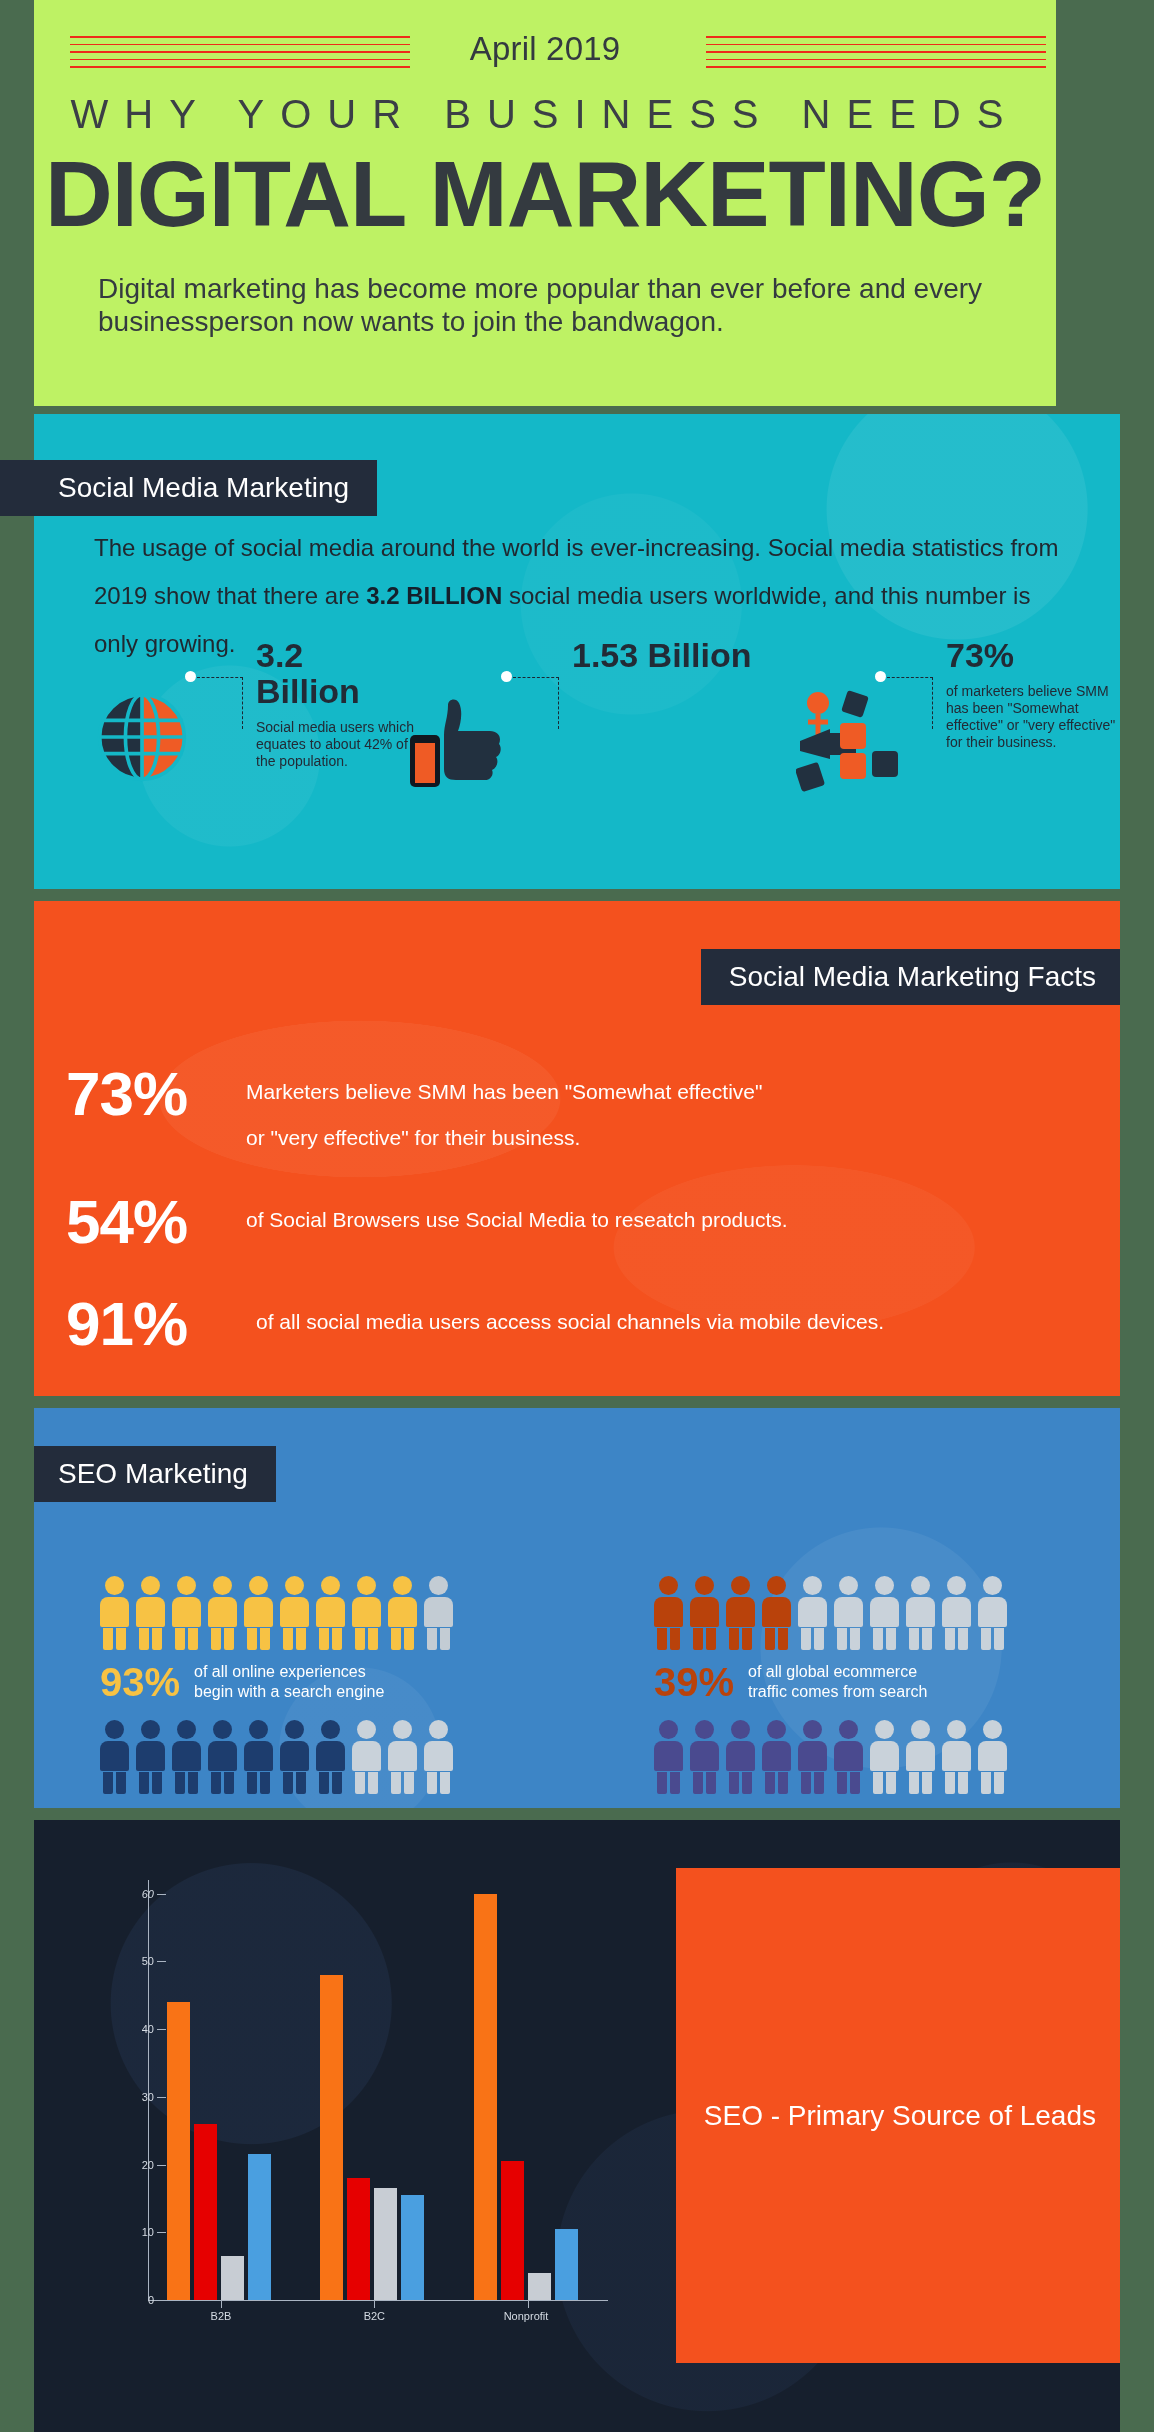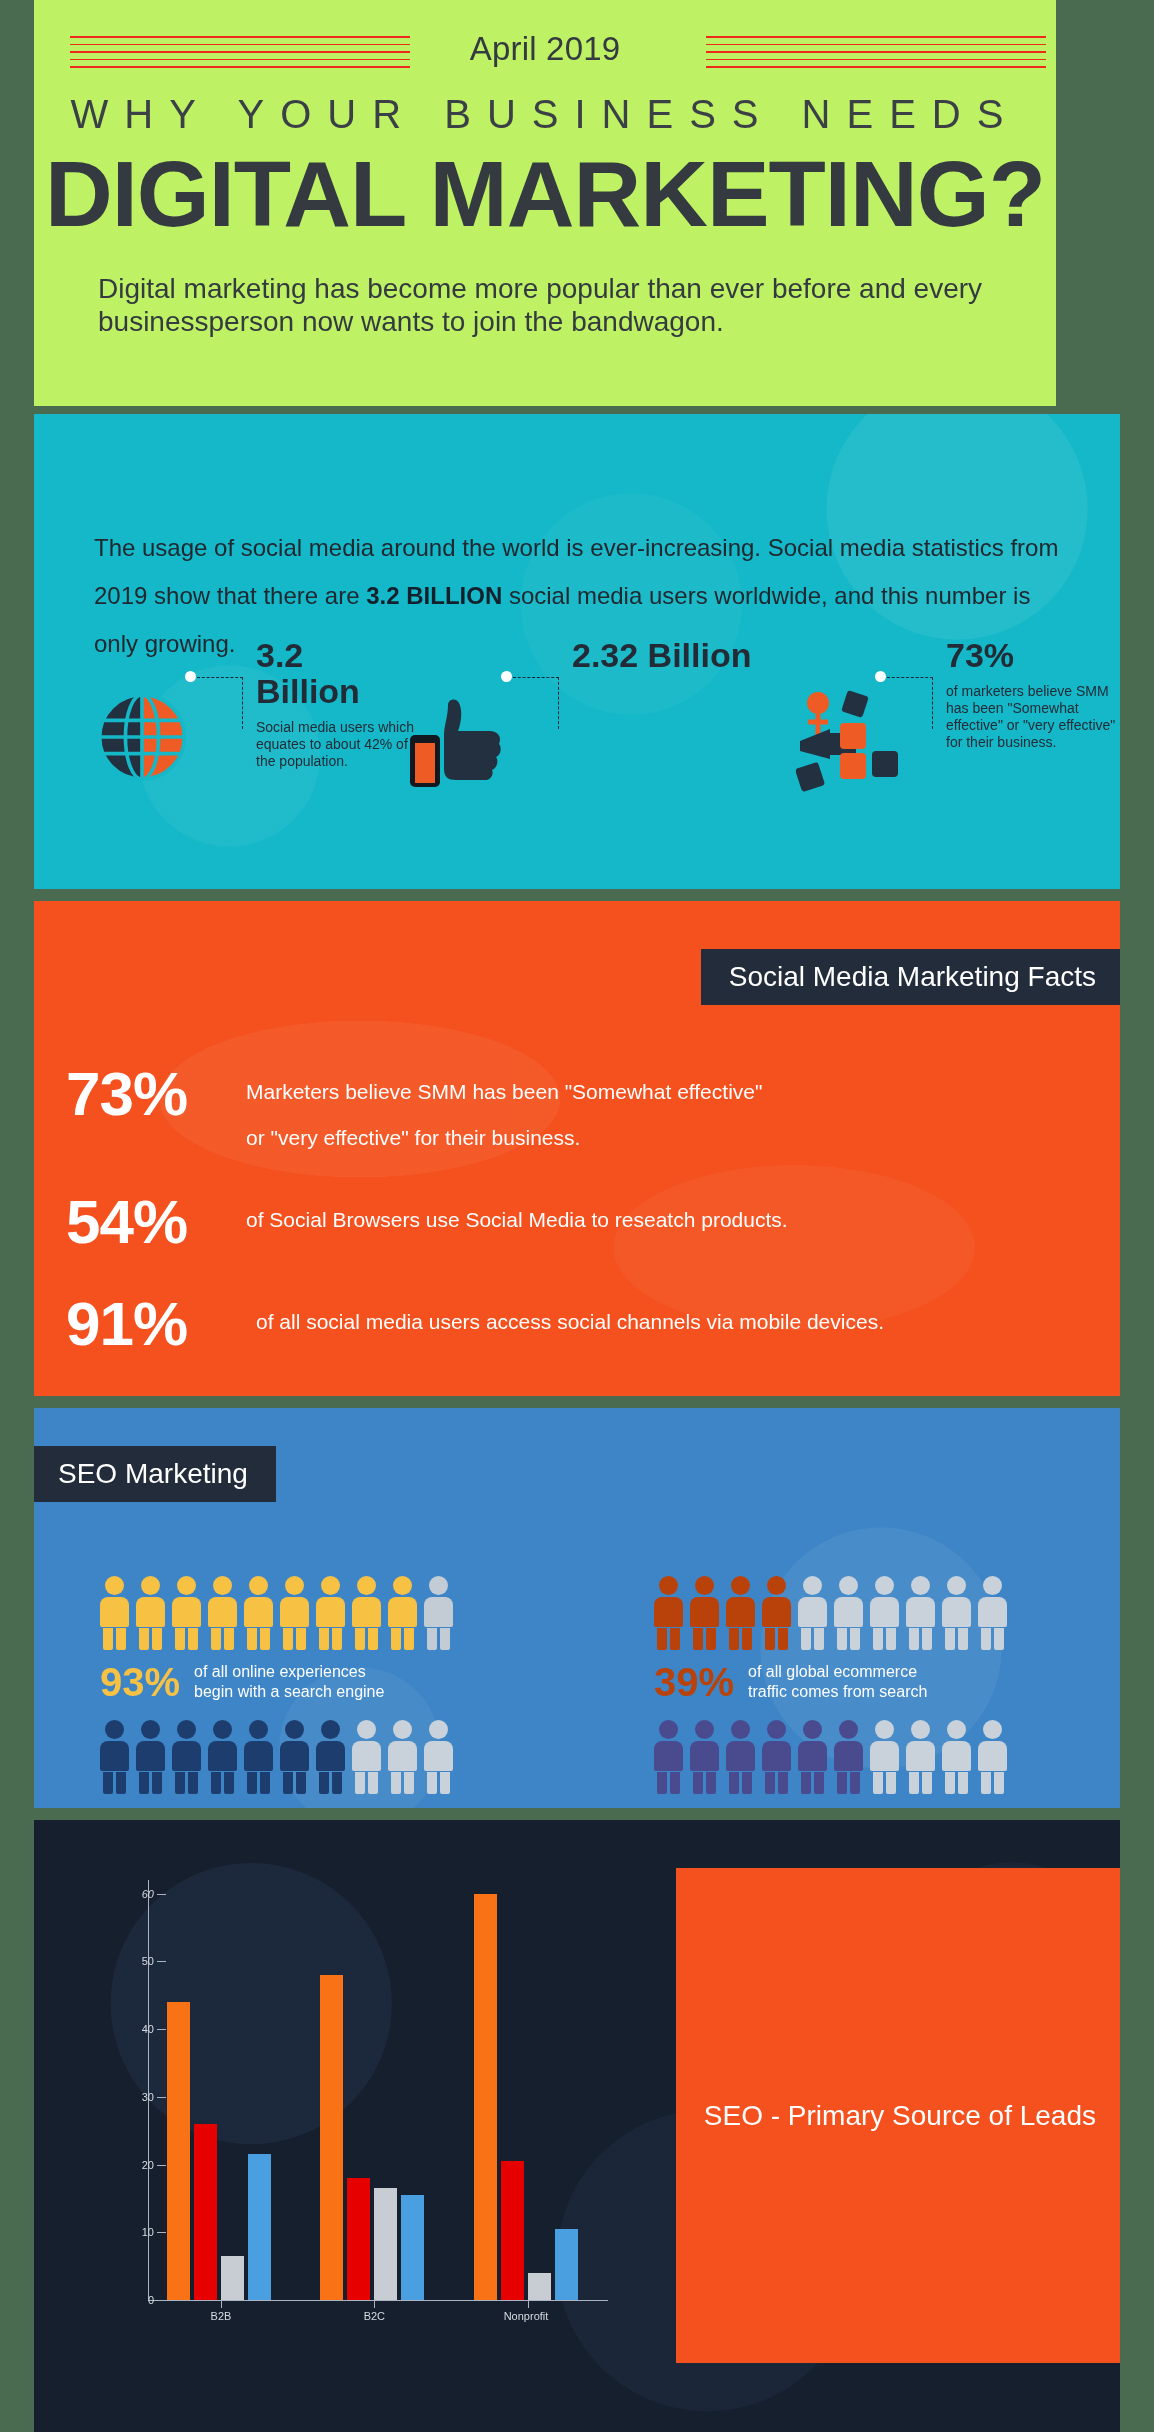--- a/index.html
+++ b/index.html
@@ -186,20 +186,24 @@
           <div></div>
       </div>
       <div class="date-text">April 2019</div>
     </div>
     <div class="kicker">WHY YOUR BUSINESS NEEDS</div>
     <div class="bigtitle">DIGITAL MARKETING?</div>
     <div class="lede">Digital marketing has become more popular than ever before and every businessperson now wants to join the bandwagon.</div>
   </div>
 
   <div class="panel teal">
+    <div class="ribbon left" style="top:46px;">
+
+      <span>Social Media Marketing</span>
+    </div>
 
     <div class="teal-body">
       <span>The usage of social media around the world is ever-increasing. Social media statistics from 2019 show that there are </span><b>3.2 BILLION</b><span> social media users worldwide, and this number is only growing.</span>
     </div>
 
     <div class="stat-row">
 
       <div class="globe" style="left:62px; top:42px; color:#22303f;">
         <svg viewBox="0 0 100 100">
           <circle cx="50" cy="50" r="46" fill="#22303f"></circle>
@@ -230,21 +234,21 @@
                    C44 85 40 82 40 74 L40 40 C40 30 44 22 44 10 Z" fill="#22303f"></path>
           <rect x="6" y="40" width="30" height="52" rx="5" fill="#111820"></rect>
           <rect x="11" y="48" width="20" height="40" fill="#ef5b25"></rect>
         </svg>
       </div>
       <div class="connector" style="left:524px; top:28px;">
         <span class="hline"></span>
           <span class="dot"></span>
       </div>
       <div class="stat" style="left:538px; top:-12px; width:200px;">
-        <div class="num">2.32 Billion</div>
+        <div class="num">1.53 Billion</div>
       </div>
 
       <div class="megac" style="left:762px; top:40px;">
         <svg viewBox="0 0 120 106" width="120" height="106">
           <circle cx="22" cy="14" r="11" fill="#ef5b25"></circle>
           <path d="M22 25 L22 46 M12 33 L32 33" stroke="#ef5b25" stroke-width="5"></path>
           <rect x="48" y="4" width="22" height="22" rx="3" fill="#22303f" transform="rotate(18 59 15)"></rect>
           <path d="M4 52 L34 40 L34 70 L4 62 Z" fill="#22303f"></path>
           <rect x="34" y="44" width="26" height="22" fill="#22303f"></rect>
           <rect x="44" y="34" width="26" height="26" rx="4" fill="#ef5b25" transform="rotate(0)"></rect>

